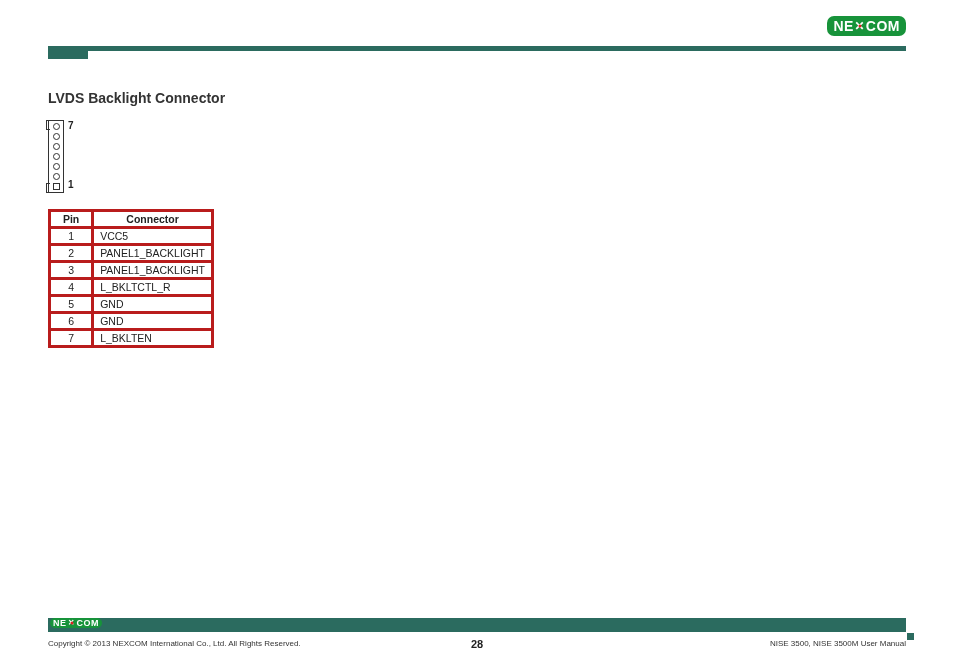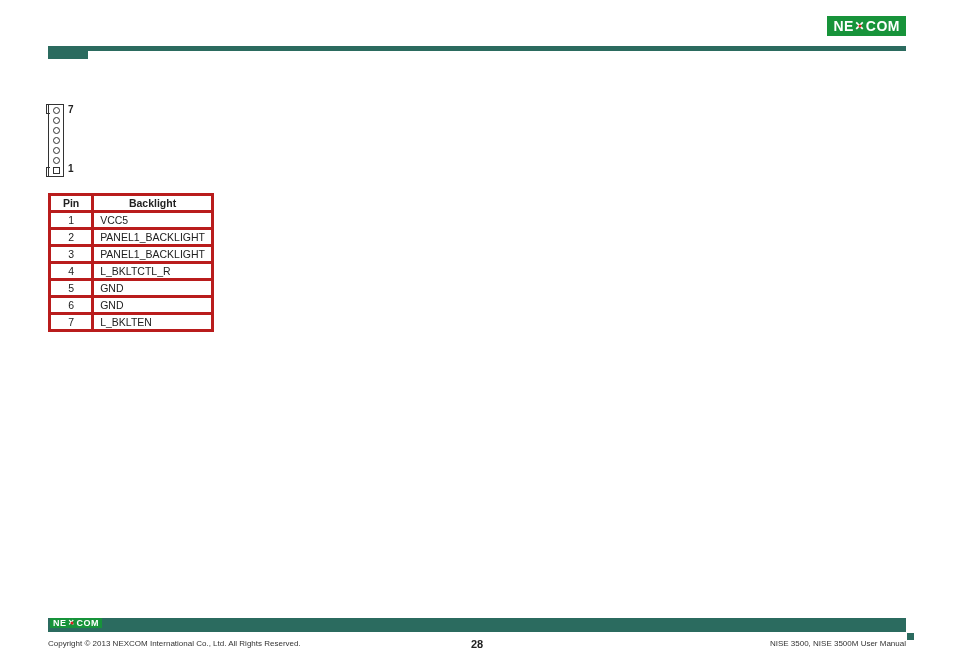--- a/index.html
+++ b/index.html
@@ -187,21 +187,21 @@
     padding-left: 20px;
   }
 
   
   .nexcom-logo {
     display: inline-block;
     background: #17933a;
     color: #fff;
     font-weight: bold;
     font-family: Arial, sans-serif;
-    border-radius: 0;
+    border-radius: 7px;
     padding: 1px 4px;
     letter-spacing: 0.5px;
   }
   .nexcom-logo.small { font-size: 9px; padding: 0px 3px; }
   .nexcom-logo.large { font-size: 14px; padding: 2px 6px; }
   .nexcom-logo .x {
     display: inline-block;
     position: relative;
     width: 10px;
     text-align: center;
@@ -229,20 +229,21 @@
 
 <div class="page">
 
   <div class="hdr-logo">
     <span class="nexcom-logo large"><span>NE</span><span class="x"></span><span>COM</span></span>
   </div>
   <div class="hdr-bar"></div>
   <div class="hdr-tab"></div>
 
   <div class="content">
+    <h2>LVDS Backlight Connector</h2>
 
     <div class="pin-diagram">
       <div class="pin-box">
         <div class="pin-circle"></div>
         <div class="pin-circle"></div>
         <div class="pin-circle"></div>
         <div class="pin-circle"></div>
         <div class="pin-circle"></div>
         <div class="pin-circle"></div>
         <div class="pin-square"></div>
@@ -250,21 +251,21 @@
       <div class="pin-labels">
         <span>7</span>
         <span>1</span>
       </div>
     </div>
 
     <table class="pins">
       <thead>
         <tr>
           <th>Pin</th>
-          <th>Backlight</th>
+          <th>Connector</th>
         </tr>
       </thead>
       <tbody>
         <tr>
             <td class="pin-col">1</td>
             <td>VCC5</td>
           </tr>
         <tr>
             <td class="pin-col">2</td>
             <td>PANEL1_BACKLIGHT</td>

